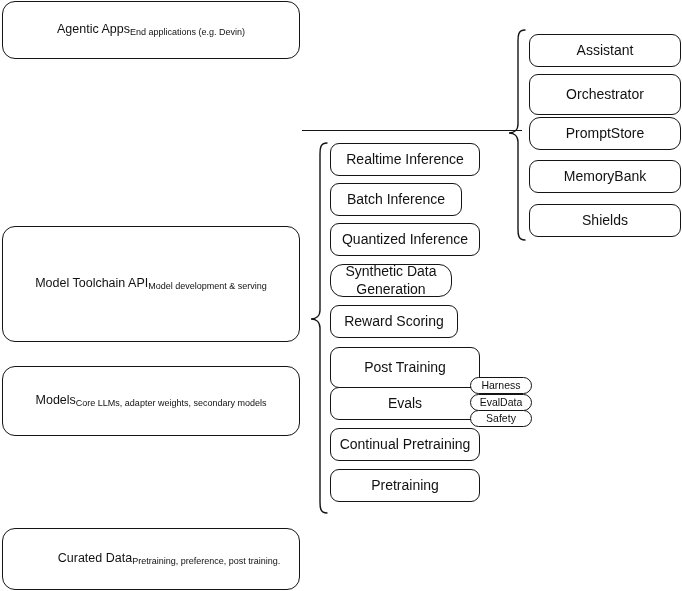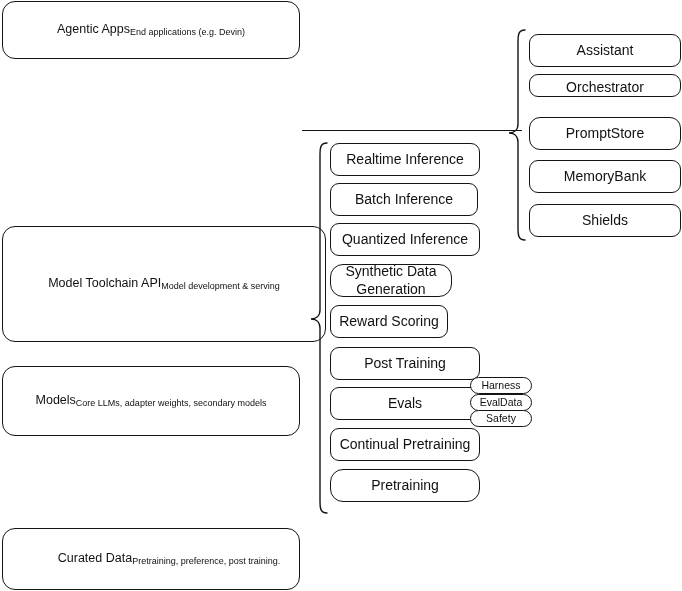--- a/index.html
+++ b/index.html
@@ -75,21 +75,21 @@
 <body>
 
 <div id="canvas">
 
   <div class="node layer" style="left:2px; top:1px; width:298px; height:58px;">
     <div class="title">Agentic Apps</div>
     <div class="subtitle">End applications (e.g. Devin)</div>
   </div>
 
 
-  <div class="node layer" style="left:2px; top:226px; width:324px; height:116px;">
+  <div class="node layer" style="left:2px; top:226px; width:298px; height:116px;">
     <div class="title">Model Toolchain API</div>
     <div class="subtitle">Model development &amp; serving</div>
   </div>
 
   <div class="node layer" style="left:2px; top:366px; width:298px; height:70px;">
     <div class="title">Models</div>
     <div class="subtitle">Core LLMs, adapter weights, secondary models</div>
   </div>
 
 
@@ -102,42 +102,42 @@
 
   <div class="bracket" style="left:310px; top:142px; width:18px; height:372px;">
     <svg width="18" height="372" viewBox="0 0 18 372" fill="none" xmlns="http://www.w3.org/2000/svg">
       <path d="M17 1 C10 1 10 7 10 12 L10 168 C10 174 6 177 1 177 C6 177 10 180 10 186 L10 360 C10 365 10 371 17 371" stroke="#141414" stroke-width="1.4" fill="none" stroke-linecap="round"></path>
     </svg>
   </div>
 
   <div class="node comp" style="left:330px; top:143px; width:150px; height:33px;">
     <span>Realtime Inference</span>
   </div>
-  <div class="node comp" style="left:330px; top:183px; width:148px; height:33px;text-align:center;">
+  <div class="node comp" style="left:330px; top:183px; width:132px; height:33px;text-align:center;">
     <span>Batch Inference</span>
   </div>
   <div class="node comp" style="left:330px; top:223px; width:150px; height:33px;">
     <span>Quantized Inference</span>
   </div>
   <div class="node comp" style="left:330px; top:264px; width:122px; height:33px;border-radius:13px;">
     <span>Synthetic Data Generation</span>
   </div>
-  <div class="node comp" style="left:330px; top:305px; width:118px; height:33px;text-align:center;">
+  <div class="node comp" style="left:330px; top:305px; width:128px; height:33px;text-align:center;">
     <span>Reward Scoring</span>
   </div>
-  <div class="node comp" style="left:330px; top:347px; width:150px; height:33px;">
+  <div class="node comp" style="left:330px; top:347px; width:150px; height:41px;">
     <span>Post Training</span>
   </div>
   <div class="node comp" style="left:330px; top:387px; width:150px; height:33px;">
     <span>Evals</span>
   </div>
   <div class="node comp" style="left:330px; top:428px; width:150px; height:33px;">
     <span>Continual Pretraining</span>
   </div>
-  <div class="node comp" style="left:330px; top:469px; width:150px; height:33px;border-radius:13px;">
+  <div class="node comp" style="left:330px; top:469px; width:150px; height:33px;">
     <span>Pretraining</span>
   </div>
 
   <div class="node subpill" style="left:470px; top:377px; width:62px; height:17px;">
     <span>Harness</span>
   </div>
   <div class="node subpill" style="left:470px; top:394px; width:62px; height:17px;">
     <span>EvalData</span>
   </div>
   <div class="node subpill" style="left:470px; top:410px; width:62px; height:17px;">
@@ -146,21 +146,21 @@
 
   <div class="bracket" style="left:508px; top:29px; width:18px; height:212px;">
     <svg width="18" height="212" viewBox="0 0 18 212" fill="none" xmlns="http://www.w3.org/2000/svg">
       <path d="M17 1 C10 1 10 7 10 12 L10 95 C10 101 6 104 1 104 C6 104 10 107 10 113 L10 200 C10 205 10 211 17 211" stroke="#141414" stroke-width="1.4" fill="none" stroke-linecap="round"></path>
     </svg>
   </div>
 
   <div class="node comp" style="left:529px; top:34px; width:152px; height:33px;">
     <span>Assistant</span>
   </div>
-  <div class="node comp" style="left:529px; top:74px; width:152px; height:23px;align-items:flex-end;">
+  <div class="node comp" style="left:529px; top:74px; width:152px; height:41px;">
     <span>Orchestrator</span>
   </div>
   <div class="node comp" style="left:529px; top:117px; width:152px; height:33px;border-radius:11px;">
     <span>PromptStore</span>
   </div>
   <div class="node comp" style="left:529px; top:160px; width:152px; height:33px;">
     <span>MemoryBank</span>
   </div>
   <div class="node comp" style="left:529px; top:204px; width:152px; height:33px;">
     <span>Shields</span>

